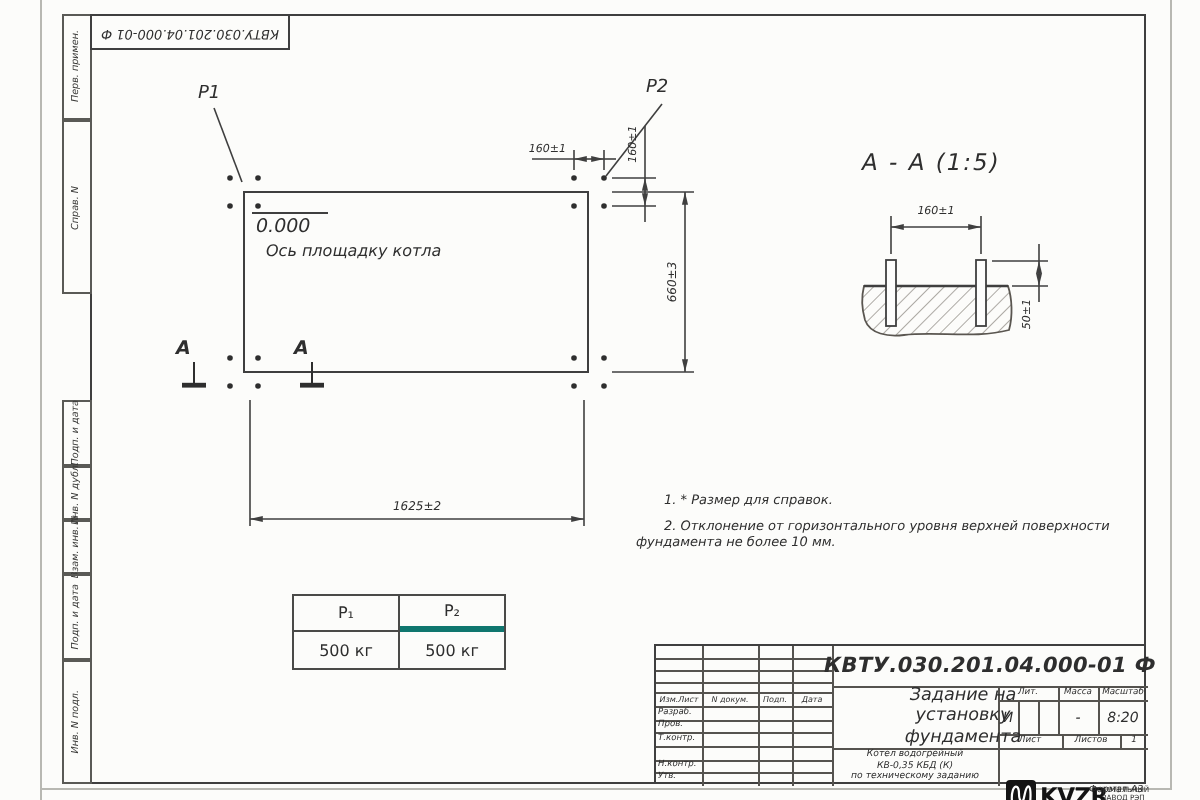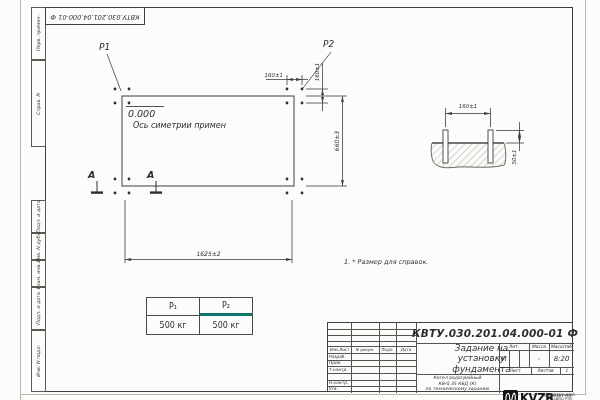--- a/index.html
+++ b/index.html
@@ -9,21 +9,21 @@
   .abs{position:absolute;}
   .lbl{position:absolute;font-style:italic;color:#2e2e2e;white-space:nowrap;}
   .edge{position:absolute;background:#b8b8b2;}
   .frame{position:absolute;left:45px;top:7px;width:528px;height:385px;border:1.3px solid #3f3f3f;}
   .mbox{position:absolute;left:31px;width:15px;border:1px solid #5a5a56;display:flex;align-items:center;justify-content:center;}
   .vlabel{writing-mode:vertical-rl;transform:rotate(180deg);font-size:4.8px;font-style:italic;color:#3a3a38;white-space:nowrap;}
   .topstamp{position:absolute;left:45px;top:7px;width:100px;height:18px;border:1px solid #3f3f3f;}
   .topstamp span{display:block;width:100%;text-align:center;transform:rotate(180deg);font-size:6.5px;font-style:italic;line-height:18px;}
   .rot{transform:rotate(-90deg);}
   .notes{position:absolute;left:314px;top:242px;width:266px;}
-  .notes p{margin:16px;font-size:6.5px;line-height:1.32;font-style:italic;text-indent:14px;}
+  .notes p{margin:4px;font-size:6.5px;line-height:1.32;font-style:italic;text-indent:14px;}
   .load-table{position:absolute;left:146px;top:297px;width:107px;height:38px;border:1px solid #4a4a48;}
   .load-table .cell{position:absolute;display:flex;align-items:center;justify-content:center;font-size:8px;}
   .tb{position:absolute;left:327px;top:322px;width:246px;height:70px;border:1.2px solid #3f3f3f;background:rgba(255,255,255,0);}
   .tb .v{position:absolute;width:1px;background:#55534f;}
   .tb .h{position:absolute;height:1px;background:#55534f;}
   .tb .txt{position:absolute;font-style:italic;white-space:nowrap;}
   .tb .c{display:flex;align-items:center;justify-content:center;}
   svg{display:block;}
 </style>
 </head>
@@ -148,40 +148,42 @@
       <line x1="506" y1="143" x2="524" y2="143"></line>
       <line x1="519.5" y1="122" x2="519.5" y2="130.5"></line>
       <line x1="519.5" y1="130.5" x2="519.5" y2="143" marker-start="url(#arr)" marker-end="url(#arr)"></line>
       <line x1="519.5" y1="143" x2="519.5" y2="151"></line>
     </g>
   </svg>
 
   <div class="lbl" style="left:99px;top:42px;font-size:9px;">P1</div>
   <div class="lbl" style="left:323px;top:39px;font-size:9px;">P2</div>
   <div class="lbl" style="left:128px;top:108px;font-size:9.5px;">0.000</div>
-  <div class="lbl" style="left:133px;top:121px;font-size:8px;">Ось симетрии примен</div>
+  <div class="lbl" style="left:133px;top:121px;font-size:8px;">Ось площадку котла</div>
   <div class="lbl" style="left:88px;top:169px;font-size:9.5px;font-weight:600;">A</div>
   <div class="lbl" style="left:147px;top:169px;font-size:9.5px;font-weight:600;">A</div>
   <div class="lbl" style="left:150px;top:250px;width:117px;text-align:center;font-size:6px;">1625±2</div>
   <div class="lbl rot" style="left:316px;top:137px;width:42px;height:8px;text-align:center;font-size:6px;">660±3</div>
   <div class="lbl" style="left:248px;top:72px;width:35px;text-align:right;font-size:5.5px;">160±1</div>
   <div class="lbl rot" style="left:297px;top:68px;width:42px;height:8px;text-align:center;font-size:5.5px;">160±1</div>
 
+  <div class="lbl" style="left:431px;top:74px;font-size:11.5px;letter-spacing:1px;">А - А (1:5)</div>
   <div class="lbl" style="left:446px;top:103px;width:44px;text-align:center;font-size:5.5px;">160±1</div>
   <div class="lbl rot" style="left:494px;top:153px;width:42px;height:8px;text-align:center;font-size:5.5px;">50±1</div>
 
   <div class="load-table">
     <div class="cell" style="left:0;top:0;width:53px;height:18px;border-right:1px solid #4a4a48;border-bottom:1px solid #4a4a48;">P₁</div>
     <div class="cell" style="left:53px;top:0;width:52px;height:18px;border-bottom:3px solid #0f766e;">P₂</div>
     <div class="cell" style="left:0;top:18px;width:53px;height:18px;border-right:1px solid #4a4a48;">500 кг</div>
     <div class="cell" style="left:53px;top:18px;width:52px;height:18px;">500 кг</div>
   </div>
 
   <div class="notes">
     <p>1. * Размер для справок.</p>
+    <p>2. Отклонение от горизонтального уровня верхней поверхности фундамента не более 10 мм.</p>
   </div>
 
   <div class="tb">
 
     <div class="v" style="left:88px;top:0;height:70px;"></div>
     <div class="v" style="left:23px;top:0;height:70px;"></div>
     <div class="v" style="left:51px;top:0;height:70px;"></div>
     <div class="v" style="left:68px;top:0;height:70px;"></div>
     <div class="v" style="left:171px;top:20px;height:50px;"></div>
     <div class="v" style="left:201px;top:20px;height:24px;"></div>

